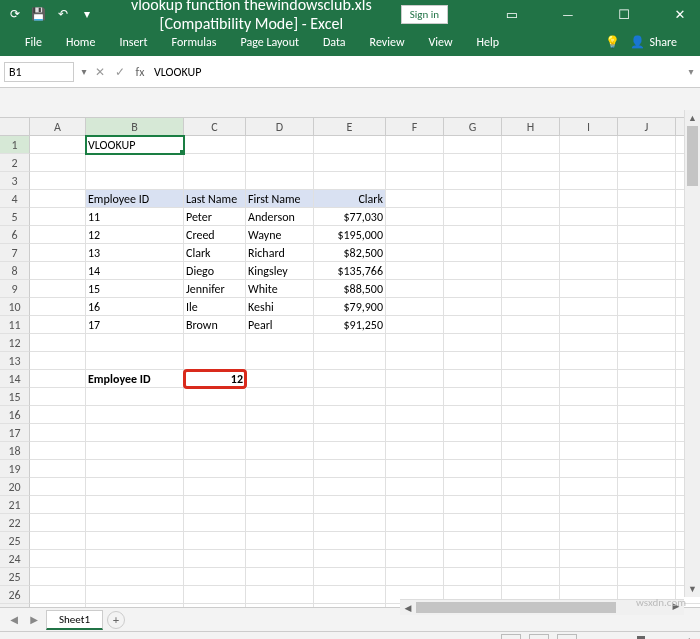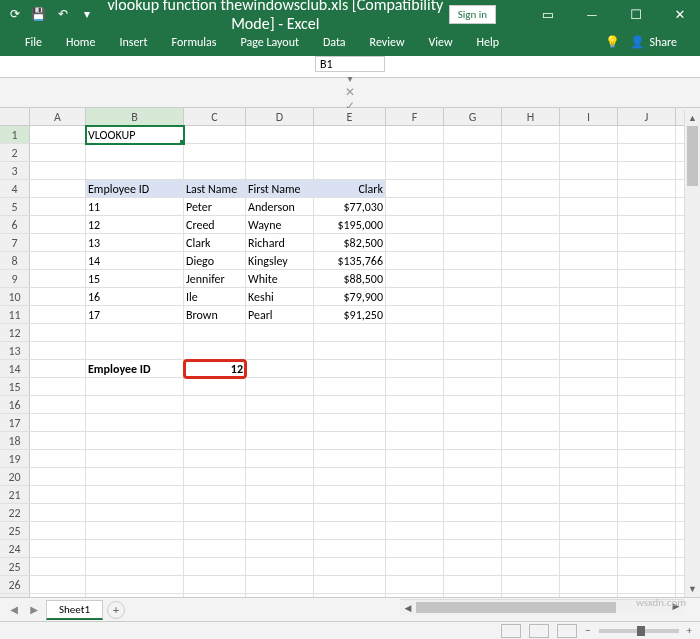--- a/index.html
+++ b/index.html
@@ -3,33 +3,33 @@
 <meta charset="utf-8">
 <style>
 * { box-sizing: border-box; margin: 0; padding: 0; font-family: "Segoe UI", Calibri, sans-serif; }
 body { width: 700px; height: 639px; background: #fff; overflow: hidden; font-size: 12px; }
 
 
 .titlebar { height: 28px; background: #217346; color: #fff; display: flex; align-items: center; }
 .titlebar .qat { display: flex; align-items: center; gap: 6px; padding: 0 6px; }
 .titlebar .qat span { width: 18px; height: 18px; display: inline-flex; align-items: center; justify-content: center; font-size: 12px; }
 .titlebar .title { flex: 1; text-align: center; font-size: 16px; color: #fff; }
-.titlebar .wincontrols { display: flex; align-items: center; gap: 4px; }
+.titlebar .wincontrols { display: flex; align-items: center; gap: 16px; }
 .titlebar .signin { background:#fff; color:#217346; font-size:11px; padding:2px 8px; border:1px solid #ccc; margin-right:28px; }
 .titlebar .wbtn { width:40px; height:28px; display:flex; align-items:center; justify-content:center; font-size:13px; }
 
 
 .ribbon { height: 28px; background: #217346; color: #fff; display: flex; align-items: center; padding: 0 13px; }
 .ribbon .tab { padding: 0 12px; height:28px; display:flex; align-items:center; font-size:12px; cursor:pointer; }
 .ribbon .spacer { flex:1; }
 .ribbon .tell { display:flex; align-items:center; gap:6px; font-size:12px; }
 .ribbon .share { display:flex; align-items:center; gap:4px; padding:0 10px; }
 
 
-.fbar { height: 22px; background:#fff; border-bottom:1px solid #ccc; display:flex; align-items:center;flex-direction:column; }
+.fbar { height: 32px; background:#fff; border-bottom:1px solid #ccc; display:flex; align-items:center; }
 .namebox { width:70px; height:20px; border:1px solid #ccc; margin:0 4px; padding:0 4px; font-size:12px; display:flex; align-items:center; }
 .fbar .ddarrow { width:12px; text-align:center; color:#777; font-size:10px; }
 .fbar .fxbtn { width:20px; text-align:center; color:#999; font-size:12px; }
 .fbar .fx { width:20px; text-align:center; color:#666; }
 .fbar .formula { flex:1; font-size:12px; padding:0 4px; }
 .fbar .expand { width:18px; text-align:center; color:#888; font-size:10px; }
 
 
 .collapsed-space { height:30px; background:#f3f3f3; border-bottom:1px solid #ccc; }
 

